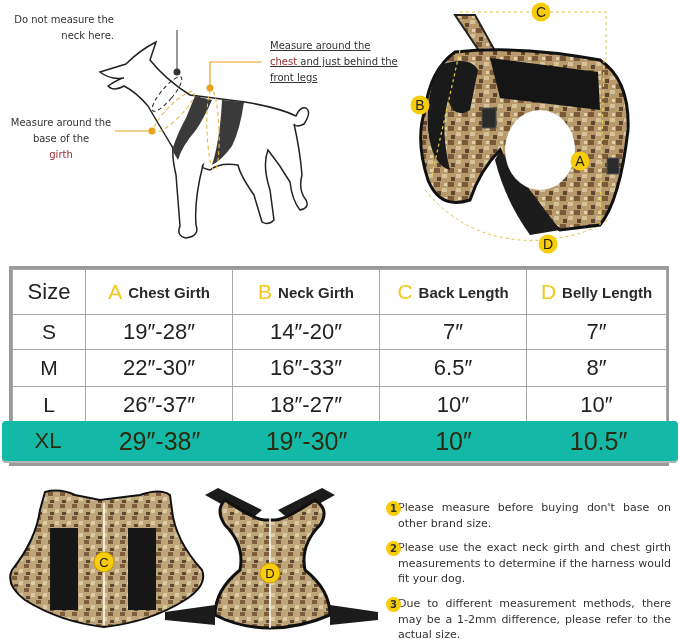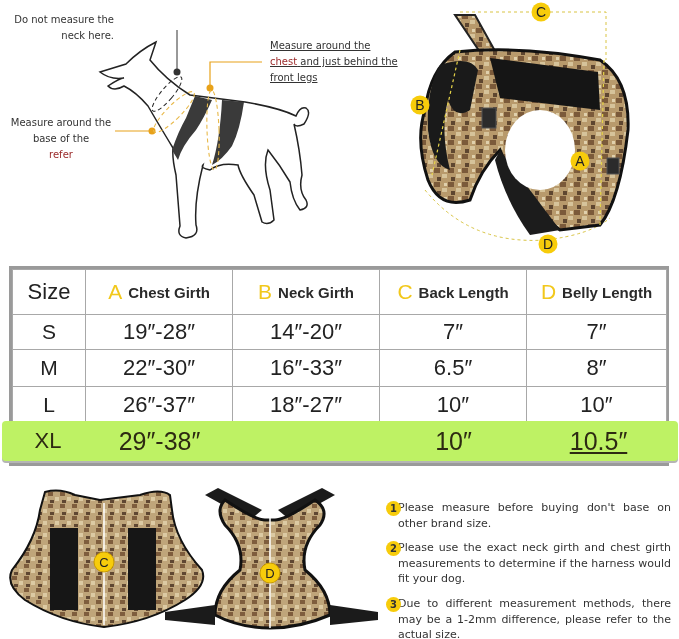--- a/index.html
+++ b/index.html
@@ -25,27 +25,27 @@
     table.size th.size-h { font-size: 22px; font-weight: normal; color: #222; }
     table.size th .letter { color: #f2c81b; font-size: 21px; font-weight: normal; margin-right: 6px; vertical-align: -1px; }
     table.size td { font-size: 22px; color: #222; height: 36px; }
     table.size td.size-cell { font-size: 21px; }
     table.size tr.r-s td { height: 35px; }
     table.size tr.r-m td { height: 37px; }
     table.size tr.r-l td { height: 36px; }
     table.size tr.r-xl td { height: 40px; border-color: transparent; }
 
     #xl-bar { position: absolute; left: 2px; top: 421px; width: 676px; height: 40px;
-      background: #bef264; border-radius: 4px; box-shadow: 0 2px 0 #b5b5b5; display: flex; align-items: center; }
+      background: #14b8a6; border-radius: 4px; box-shadow: 0 2px 0 #b5b5b5; display: flex; align-items: center; }
     #xl-bar span { position: absolute; font-size: 25px; color: #2d2a12; text-align: center; }
     #xl-bar .xl-size { font-size: 22px; left: 8px; width: 76px; }
     #xl-bar .c1 { left: 84px; width: 147px; }
     #xl-bar .c2 { left: 231px; width: 147px; }
     #xl-bar .c3 { left: 378px; width: 147px; }
-    #xl-bar .c4 { left: 525px; width: 143px; text-decoration: underline; }
+    #xl-bar .c4 { left: 525px; width: 143px; }
 
     
     #flat-back-svg { position: absolute; left: 4px; top: 486px; }
     #flat-belly-svg { position: absolute; left: 160px; top: 484px; }
 
     
     .note { position: absolute; left: 386px; width: 285px; font-family: "DejaVu Sans", sans-serif;
       font-size: 11px; line-height: 15.5px; color: #333; text-align: justify; }
     .note .num { position: absolute; left: 0; top: 1px; width: 15px; height: 15px; border-radius: 50%;
       background: #f7cc0b; color: #333; font-weight: bold; font-size: 10px; line-height: 15px; text-align: center; }
@@ -60,21 +60,21 @@
 <div class="annot" id="annot-no-neck">Do not measure the neck here.</div>
 
 <div class="annot" id="annot-chest">
   <span>Measure around the</span><br>
   <span class="red">chest</span>
   <span>and just behind the front legs</span>
 </div>
 
 <div class="annot" id="annot-neck">
   <span>Measure around the base of the</span><br>
-  <span class="red">refer</span>
+  <span class="red">girth</span>
 </div>
 
 <svg id="dog-svg" width="310" height="220" viewBox="90 30 310 220">
 
   <polyline points="117,29 177,29 177,72" fill="none" stroke="#333" stroke-width="1"></polyline>
   <circle cx="177" cy="72" r="3.5" fill="#333"></circle>
   <polyline points="262,62 210,62 210,88" fill="none" stroke="#e8a21a" stroke-width="1.2"></polyline>
   <circle cx="210" cy="88" r="3.5" fill="#e8a21a"></circle>
   <line x1="115" y1="131" x2="152" y2="131" stroke="#e8a21a" stroke-width="1.2"></line>
   <circle cx="152" cy="131" r="3.5" fill="#e8a21a"></circle>
@@ -179,20 +179,21 @@
     <tr class="r-xl">
           <td colspan="5"></td>
         </tr>
   </tbody>
     </table>
 </div>
 
 <div id="xl-bar">
   <span class="xl-size">XL</span>
   <span class="c1">29″-38″</span>
+  <span class="c2">19″-30″</span>
   <span class="c3">10″</span>
   <span class="c4">10.5″</span>
 </div>
 
 <svg id="flat-back-svg" width="205" height="150" viewBox="4 486 205 150">
   <defs>
     <pattern id="camo2" width="12" height="12" patternUnits="userSpaceOnUse">
       <rect width="12" height="12" fill="#bfa57a"></rect>
       <rect x="0" y="0" width="5" height="4" fill="#7e5d3d"></rect>
       <rect x="7" y="5" width="4" height="4" fill="#dccaa3"></rect>

